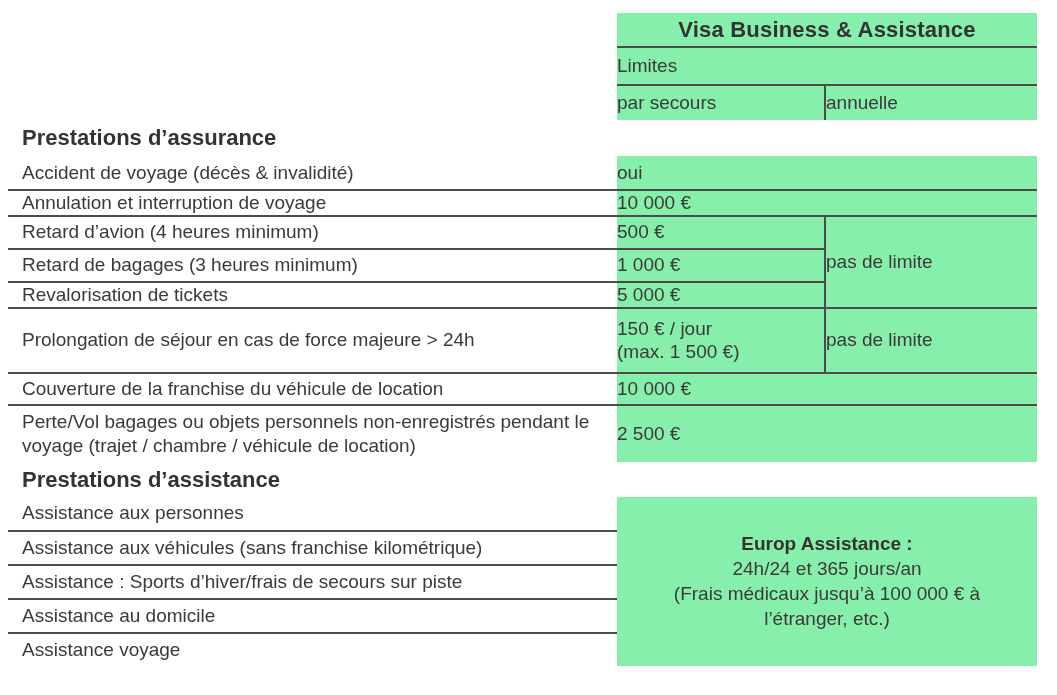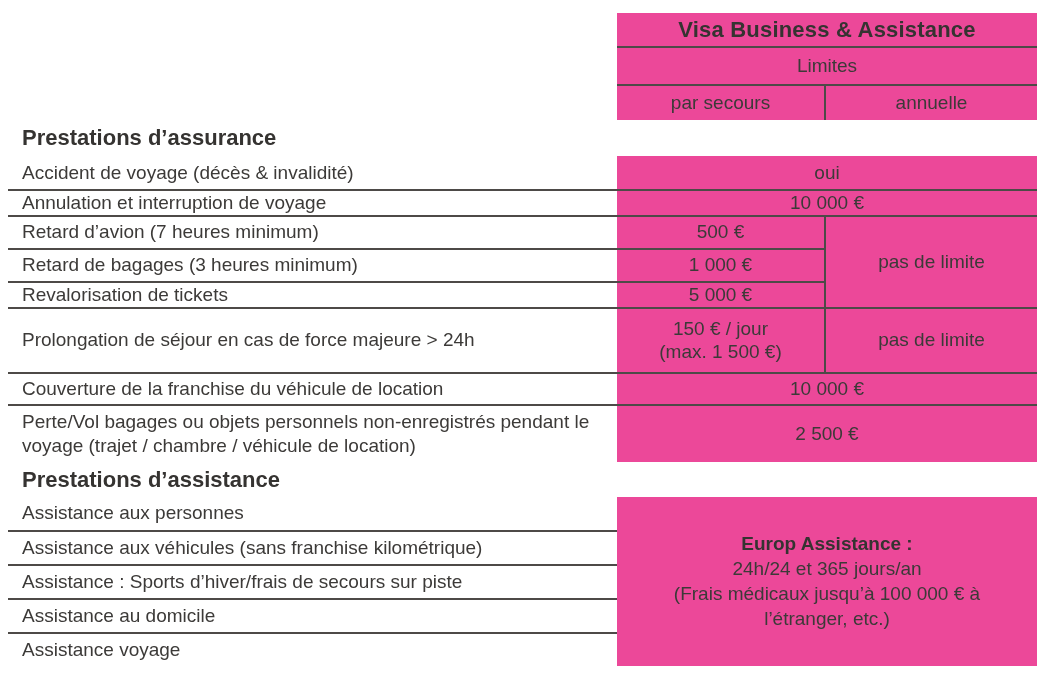--- a/index.html
+++ b/index.html
@@ -16,22 +16,22 @@
     width: 1029px;
     margin: 13px 0 0 8px;
   }
   td {
     padding: 0;
     vertical-align: middle;
     font-size: 19px;
     line-height: 1.25;
     overflow: hidden;
   }
-  .panel { background: #ec4899; }
-  .c { text-align: center; white-space: nowrap; }
+  .panel { background: #86efac; }
+  .c { text-align: left; white-space: nowrap; }
   .label { padding-left: 14px; }
   .bb { border-bottom: 2px solid #4D4A47; }
   .br { border-right: 2px solid #4D4A47; }
   .bl { border-left: 2px solid #4D4A47; }
   .title-cell {
     font-weight: bold;
     font-size: 22px;
     text-align: center;
     letter-spacing: 0.2px;
     color: #353331;
@@ -82,21 +82,21 @@
 
   <tr style="height:34px">
     <td class="label bb">Accident de voyage (décès &amp; invalidité)</td>
     <td class="panel c bb" colspan="2">oui</td>
   </tr>
   <tr style="height:24px">
     <td class="label bb">Annulation et interruption de voyage</td>
     <td class="panel c bb" colspan="2">10 000 €</td>
   </tr>
   <tr style="height:33px">
-    <td class="label bb">Retard d’avion (7 heures minimum)</td>
+    <td class="label bb">Retard d’avion (4 heures minimum)</td>
     <td class="panel c bb">500 €</td>
     <td class="panel c bb bl" rowspan="3">pas de limite</td>
   </tr>
   <tr style="height:33px">
     <td class="label bb">Retard de bagages (3 heures minimum)</td>
     <td class="panel c bb">1 000 €</td>
   </tr>
   <tr style="height:26px">
     <td class="label bb">Revalorisation de tickets</td>
     <td class="panel c bb">5 000 €</td>

